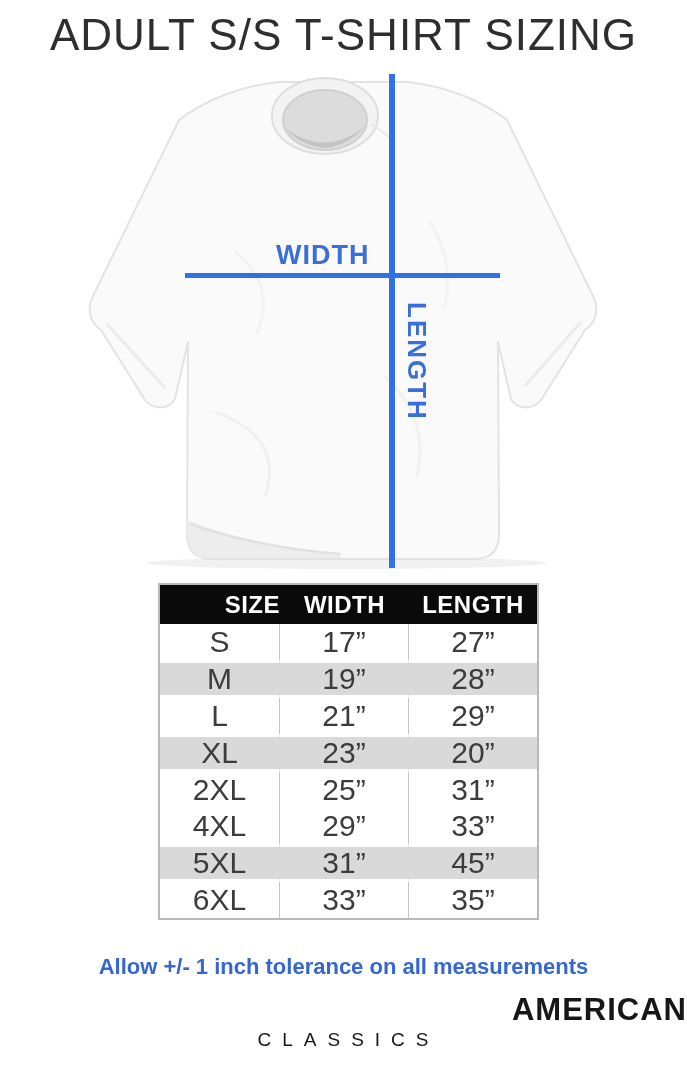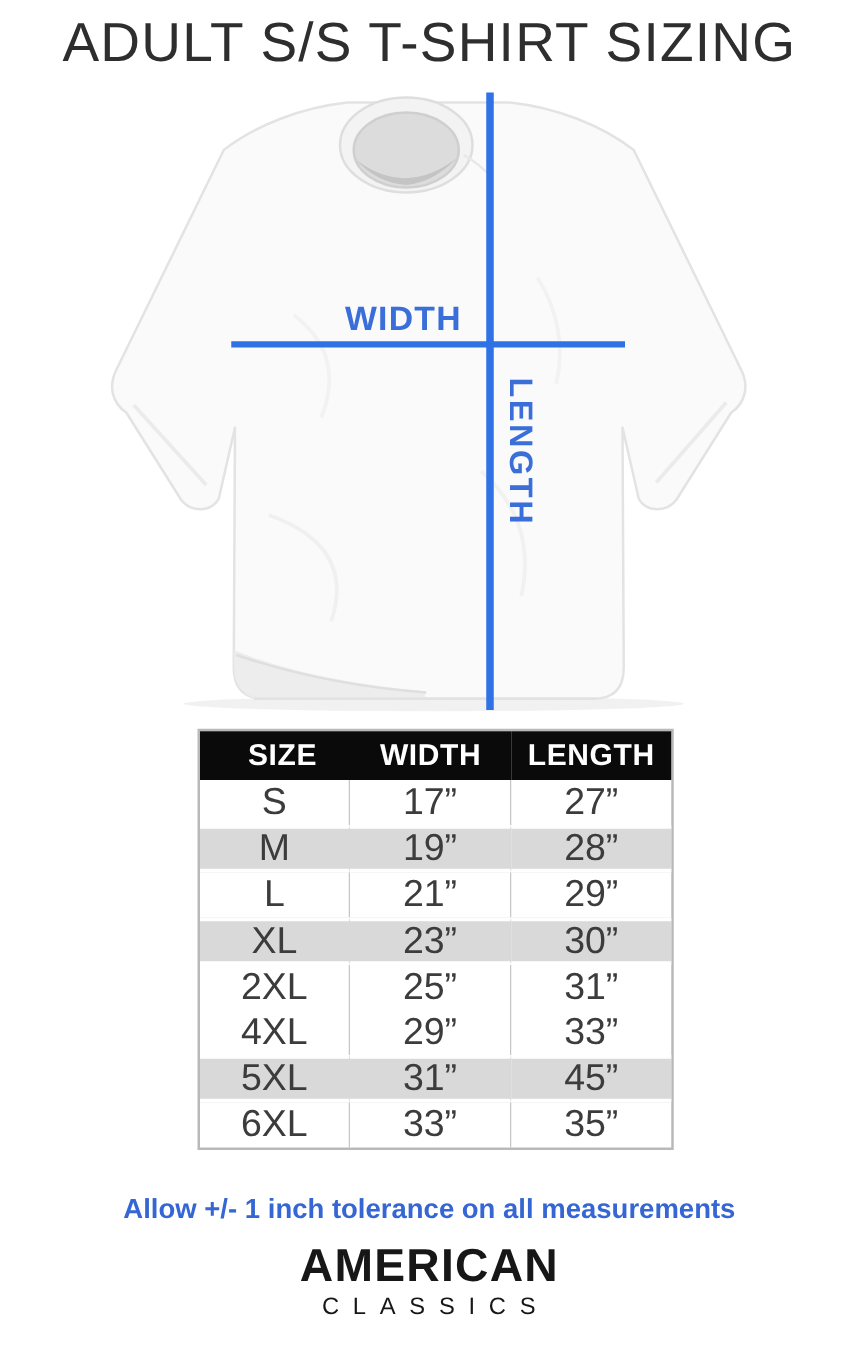--- a/index.html
+++ b/index.html
@@ -60,41 +60,41 @@
     font-size:30px;color:var(--table-text);
     table-layout:fixed;
   }
   .size-table col.c1{width:120px;}
   .size-table col.c2{width:129px;}
   .size-table th{
     background:var(--header-bg);color:var(--header-text);
     height:39px;font-size:24px;font-weight:700;letter-spacing:0.5px;
     text-align:center;padding:0;
   }
-  .size-table th.th-size{text-align:center;padding-left:12px;margin-left:40px;}
+  .size-table th.th-size{text-align:right;padding-left:12px;margin-left:40px;}
   .size-table td{
     height:36px;text-align:center;padding:0;font-weight:400;
     line-height:32px;
   }
   .size-table tbody tr td:nth-child(1),
   .size-table tbody tr td:nth-child(2){border-right:1px solid var(--cell-separator-gray);}
   .size-table tbody tr.stripe td{
     background:var(--row-stripe-gray);
     border-top:3px solid #fff;border-bottom:3px solid #fff;
     border-right-color:transparent;
   }
   
   .note{
     position:absolute;left:0;top:954px;width:687px;
     text-align:center;
     font-size:22px;font-weight:700;
     color:var(--note-blue);
   }
   .brand{position:absolute;left:0;top:994px;width:687px;text-align:center;color:var(--brand-black);}
-  .brand-main{font-size:37px;font-weight:800;letter-spacing:1px;line-height:1.0;}
+  .brand-main{font-size:31px;font-weight:800;letter-spacing:1px;line-height:1.0;text-align:right;}
   .brand-sub{font-size:19px;font-weight:500;letter-spacing:11px;transform:translateX(5px);margin-top:4px;}
 </style>
 </head>
 <body>
 
 <div class="page">
 
   <h1 class="title">ADULT S/S T-SHIRT SIZING</h1>
 
   <div class="shirt-area">
@@ -173,21 +173,21 @@
           <td>28”</td>
         </tr>
         <tr>
           <td>L</td>
           <td>21”</td>
           <td>29”</td>
         </tr>
         <tr class="stripe">
           <td>XL</td>
           <td>23”</td>
-          <td>30”</td>
+          <td>20”</td>
         </tr>
         <tr>
           <td>2XL</td>
           <td>25”</td>
           <td>31”</td>
         </tr>
         <tr>
           <td>4XL</td>
           <td>29”</td>
           <td>33”</td>

